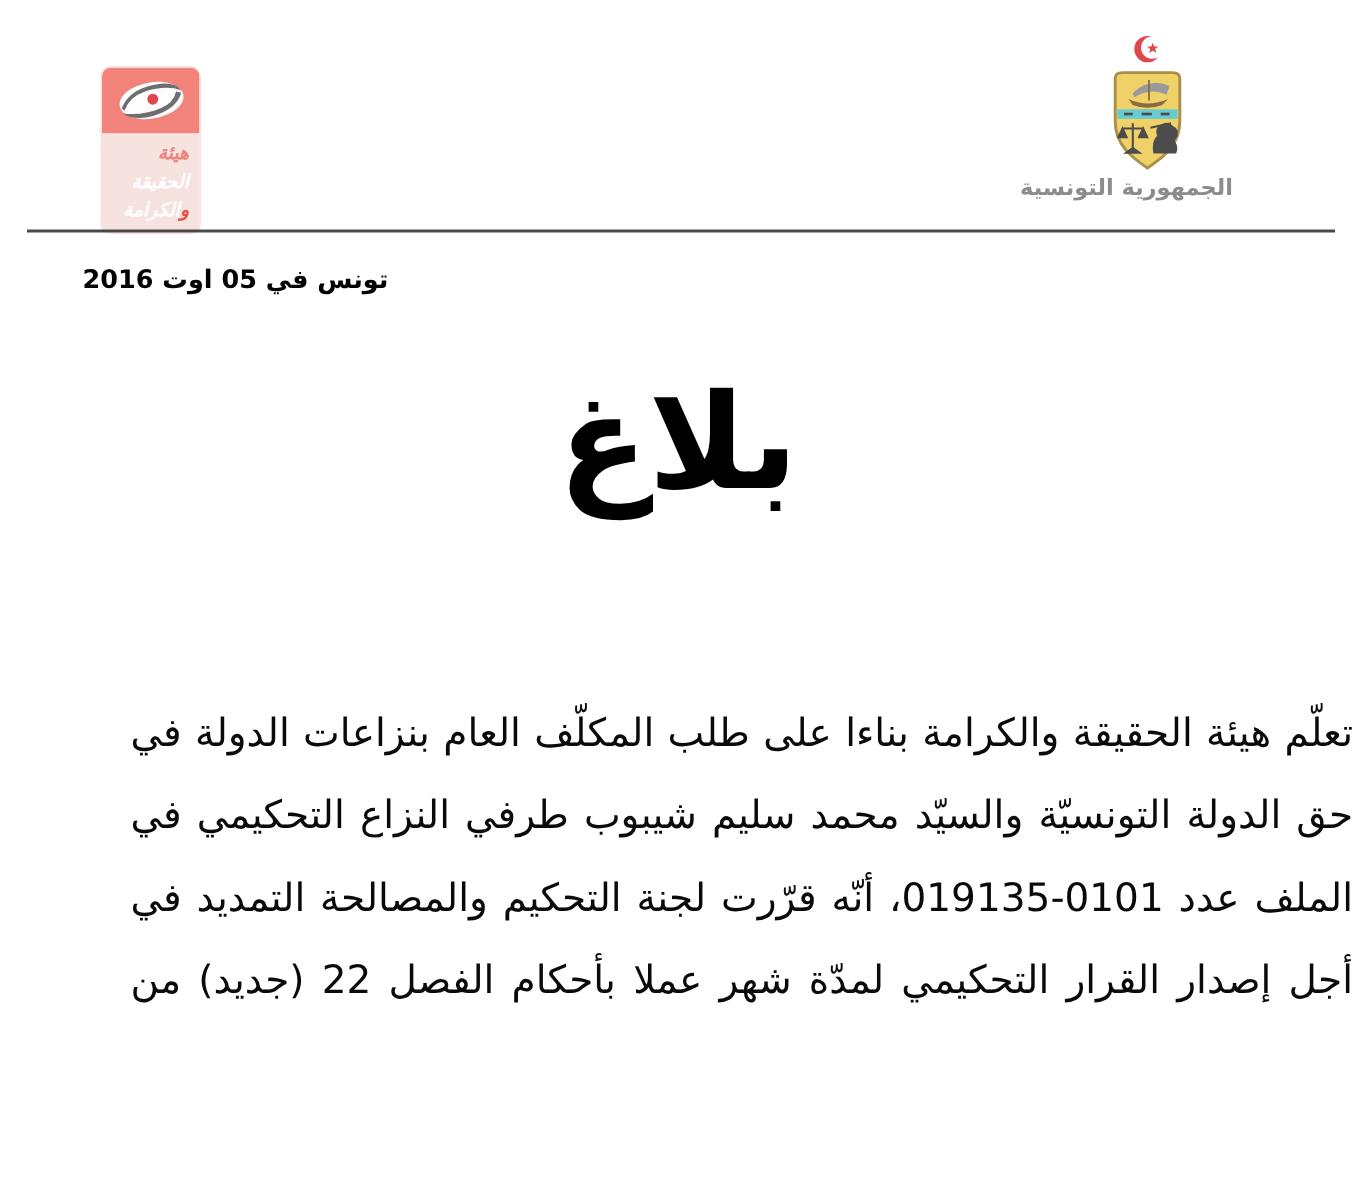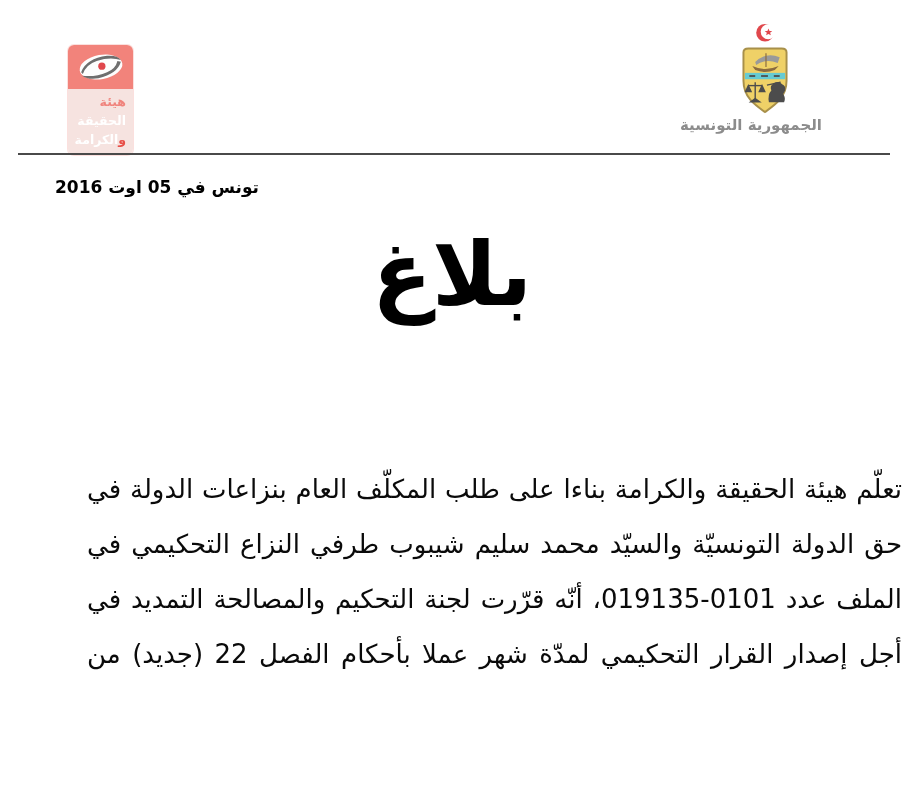--- a/index.html
+++ b/index.html
@@ -11,21 +11,21 @@
   #ivd-logo{
     position:absolute;left:68px;top:45px;width:65px;height:110px;
     border-radius:6px;overflow:hidden;box-shadow:0 0 0 1px rgba(240,131,124,.25);
   }
   #ivd-logo .logo-top{
     height:44px;background:#F2837B;display:flex;align-items:center;justify-content:center;
   }
   #ivd-logo .logo-bottom{
     height:66px;background:#F6E3E0;direction:rtl;text-align:right;
     padding:3px 7px 0 4px;box-sizing:border-box;
-    font-weight:bold;font-size:12.5px;line-height:19px;
+    font-weight:bold;font-size:12.5px;line-height:19px;font-style:italic;
   }
   .logo-line1{color:#F0837C;}
   .logo-line2{color:#FFFFFF;}
   .logo-line3 .waw{color:#E84F48;}
   .logo-line3 .rest{color:#FFFFFF;}
   
   #coat-of-arms{position:absolute;left:735px;top:20px;width:60px;height:94px;}
   #republic-label{
     position:absolute;top:116px;right:48px;width:210px;
     direction:rtl;text-align:center;
@@ -35,21 +35,21 @@
   #header-rule{
     position:absolute;left:18px;top:153px;width:872px;height:2px;background:#4A4A4A;
   }
   
   #date-line{
     position:absolute;left:55px;top:177px;direction:rtl;
     font-weight:bold;font-size:17px;white-space:nowrap;
   }
   
   #doc-title{
-    position:absolute;left:0;top:220px;width:904px;text-align:center;direction:rtl;
+    position:absolute;left:0;top:240px;width:904px;text-align:center;direction:rtl;
     font-weight:bold;font-size:88px;line-height:1.25;
   }
   
   #body-paragraph{
     position:absolute;left:55px;top:462px;width:815px;direction:rtl;
     font-size:26px;color:#0a0a0a;margin-left:32px;
   }
   .body-line{
     height:55px;line-height:55px;
     text-align:justify;text-align-last:justify;

